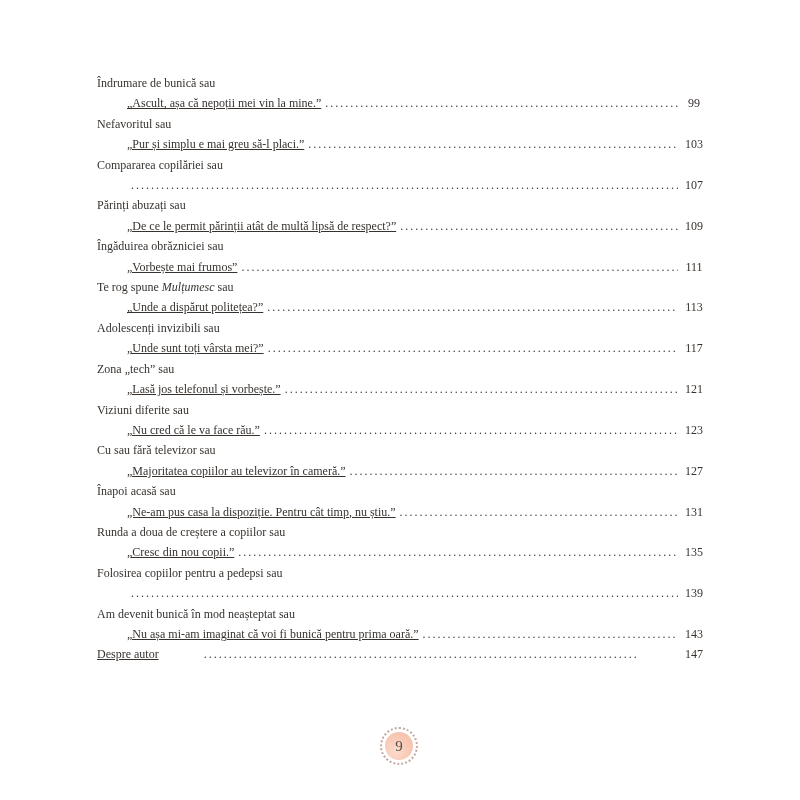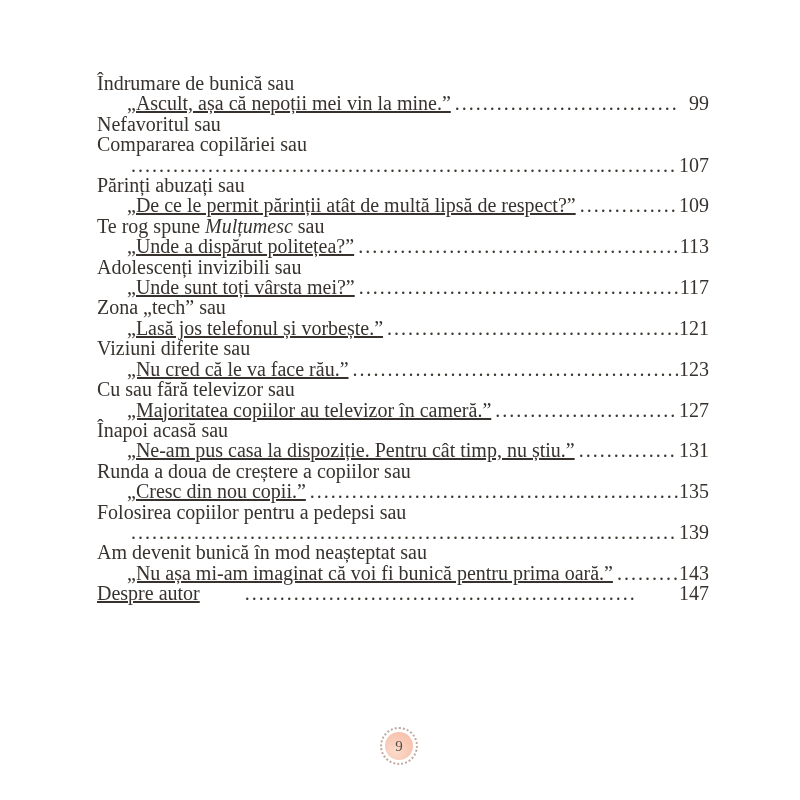--- a/index.html
+++ b/index.html
@@ -12,37 +12,37 @@
     position: relative;
     font-family: "Liberation Serif", "DejaVu Serif", serif;
     color: #37322e;
   }
   .book-page { position: absolute; inset: 0; background: #ffffff; }
 
   .toc {
     position: absolute;
     left: 97px; top: 73px;
     width: 612px;
-    font-size: 20px;
+    font-size: 12px;
     line-height: 20.4px;
   }
   .line { white-space: nowrap; }
   .title-line { display: block; }
   .quote-line { display: flex; padding-left: 30px; }
   .quote-line.no-indent { padding-left: 0; gap: 41px; }
   .quote { flex: 0 0 auto; text-decoration: underline; }
   .leader { flex: 1 1 auto; position: relative; overflow: hidden; }
   .leader::after {
     content: "....................................................................................................................................................................";
     position: absolute; left: 4px; right: 1px; top: 0; bottom: 0;
     overflow: hidden; white-space: nowrap;
     letter-spacing: 2px;
     color: #3e3933;
   }
-  .pagenum { flex: 0 0 30px; text-align: right; }
+  .pagenum { flex: 0 0 30px; text-align: center; }
   .ital { font-style: italic; }
 
   .badge { position: absolute; left: 380px; top: 727px; width: 38px; height: 38px; }
   .badge-ring {
     position: absolute; inset: 0;
     border-radius: 50%;
     border: 2px dotted #c2a99f;
   }
   .badge-circle {
     position: absolute; left: 5px; top: 5px;
@@ -63,40 +63,53 @@
     <div class="line title-line"><span class="pre">Îndrumare de bunică sau</span><span class="ital"></span><span class="suf"></span></div>
     <div class="line quote-line">
       <span class="quote">„Ascult, așa că nepoții mei vin la mine.”</span>
       <span class="leader"></span>
       <span class="pagenum">99</span>
     </div>
   </div>
 
   <div class="entry">
     <div class="line title-line"><span class="pre">Nefavoritul sau</span><span class="ital"></span><span class="suf"></span></div>
+    <div class="line quote-line">
+      <span class="quote">„Pur și simplu e mai greu să-l placi.”</span>
+      <span class="leader"></span>
+      <span class="pagenum">103</span>
+    </div>
   </div>
 
 
   <div class="entry">
     <div class="line title-line"><span class="pre">Compararea copilăriei sau</span><span class="ital"></span><span class="suf"></span></div>
     <div class="line quote-line">
       <span class="leader"></span>
       <span class="pagenum">107</span>
     </div>
   </div>
 
   <div class="entry">
     <div class="line title-line"><span class="pre">Părinți abuzați sau</span><span class="ital"></span><span class="suf"></span></div>
     <div class="line quote-line">
       <span class="quote">„De ce le permit părinții atât de multă lipsă de respect?”</span>
       <span class="leader"></span>
       <span class="pagenum">109</span>
     </div>
   </div>
 
+  <div class="entry">
+    <div class="line title-line"><span class="pre">Îngăduirea obrăzniciei sau</span><span class="ital"></span><span class="suf"></span></div>
+    <div class="line quote-line">
+      <span class="quote">„Vorbește mai frumos”</span>
+      <span class="leader"></span>
+      <span class="pagenum">111</span>
+    </div>
+  </div>
 
   <div class="entry">
     <div class="line title-line"><span class="pre">Te rog spune </span><span class="ital">Mulțumesc</span><span class="suf"> sau</span></div>
     <div class="line quote-line">
       <span class="quote">„Unde a dispărut politețea?”</span>
       <span class="leader"></span>
       <span class="pagenum">113</span>
     </div>
   </div>
 

